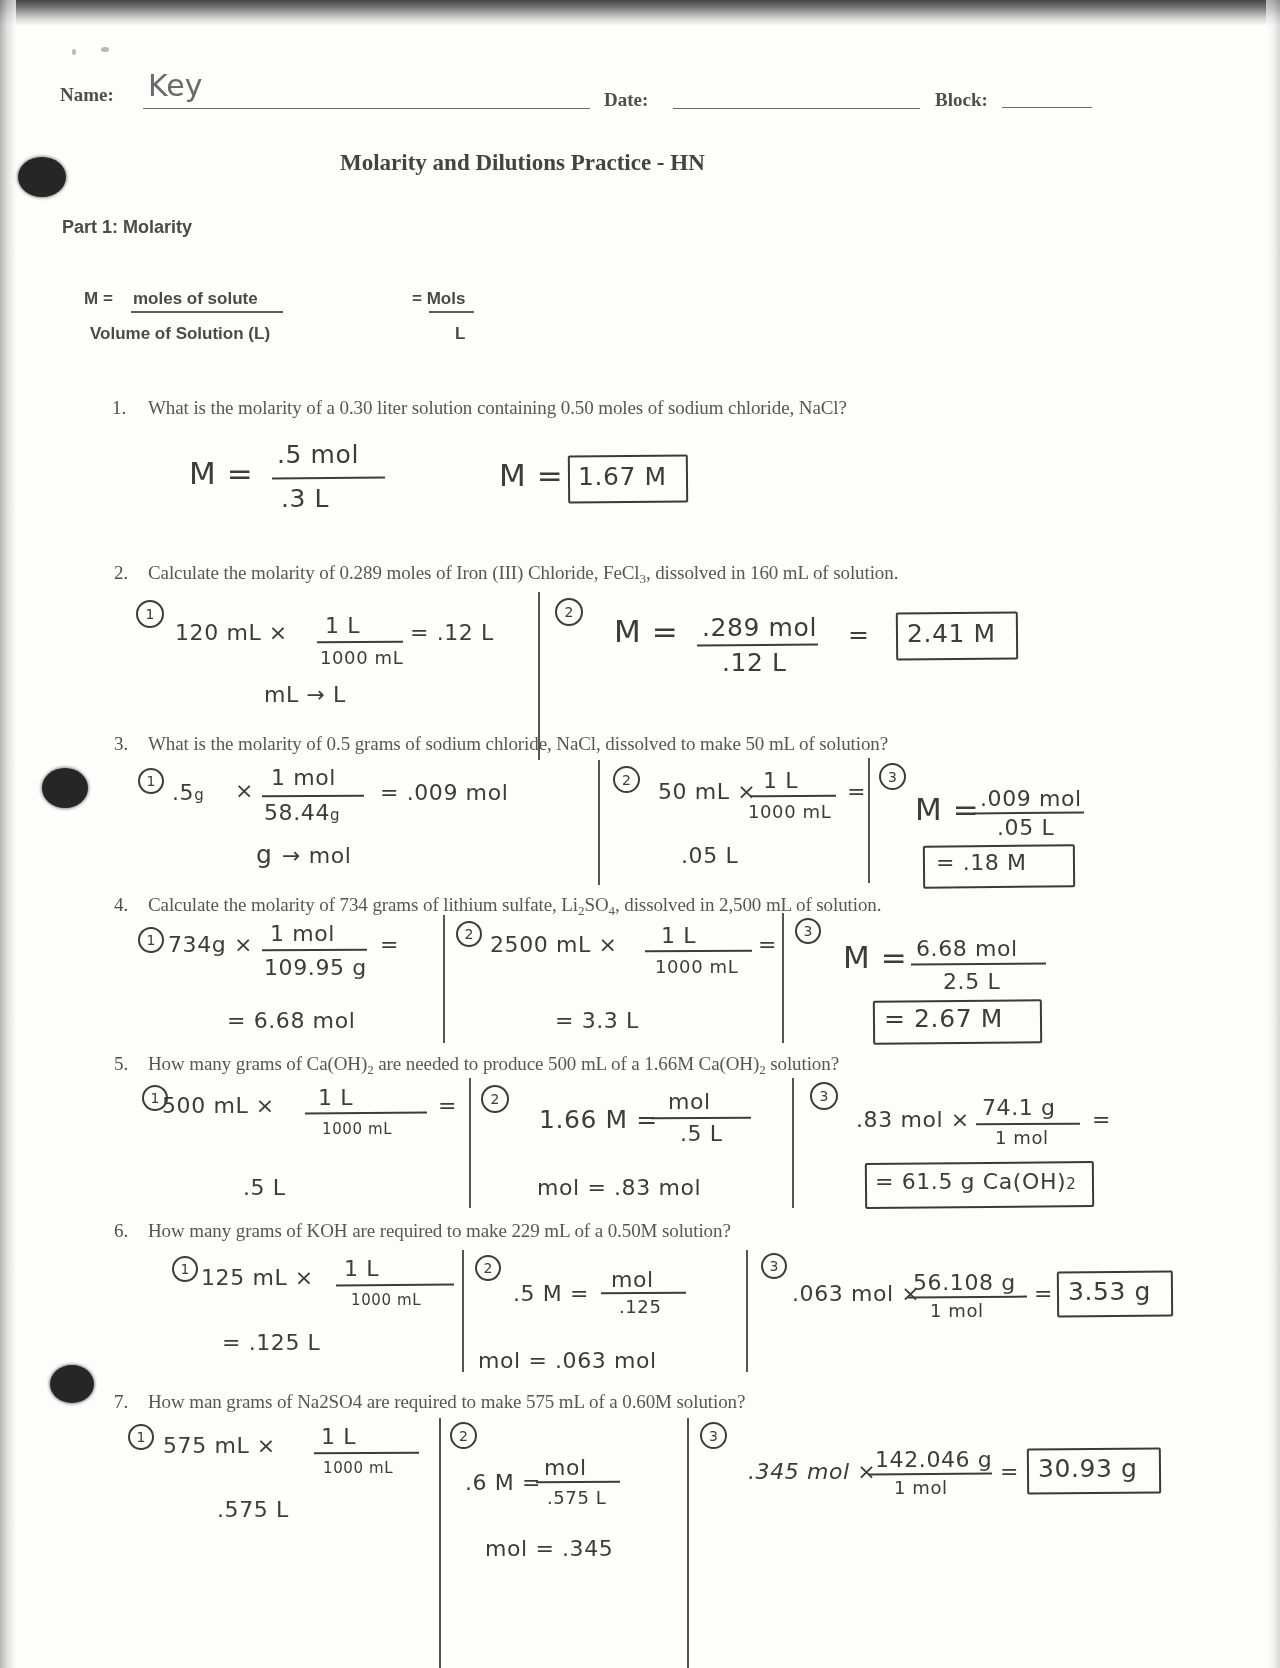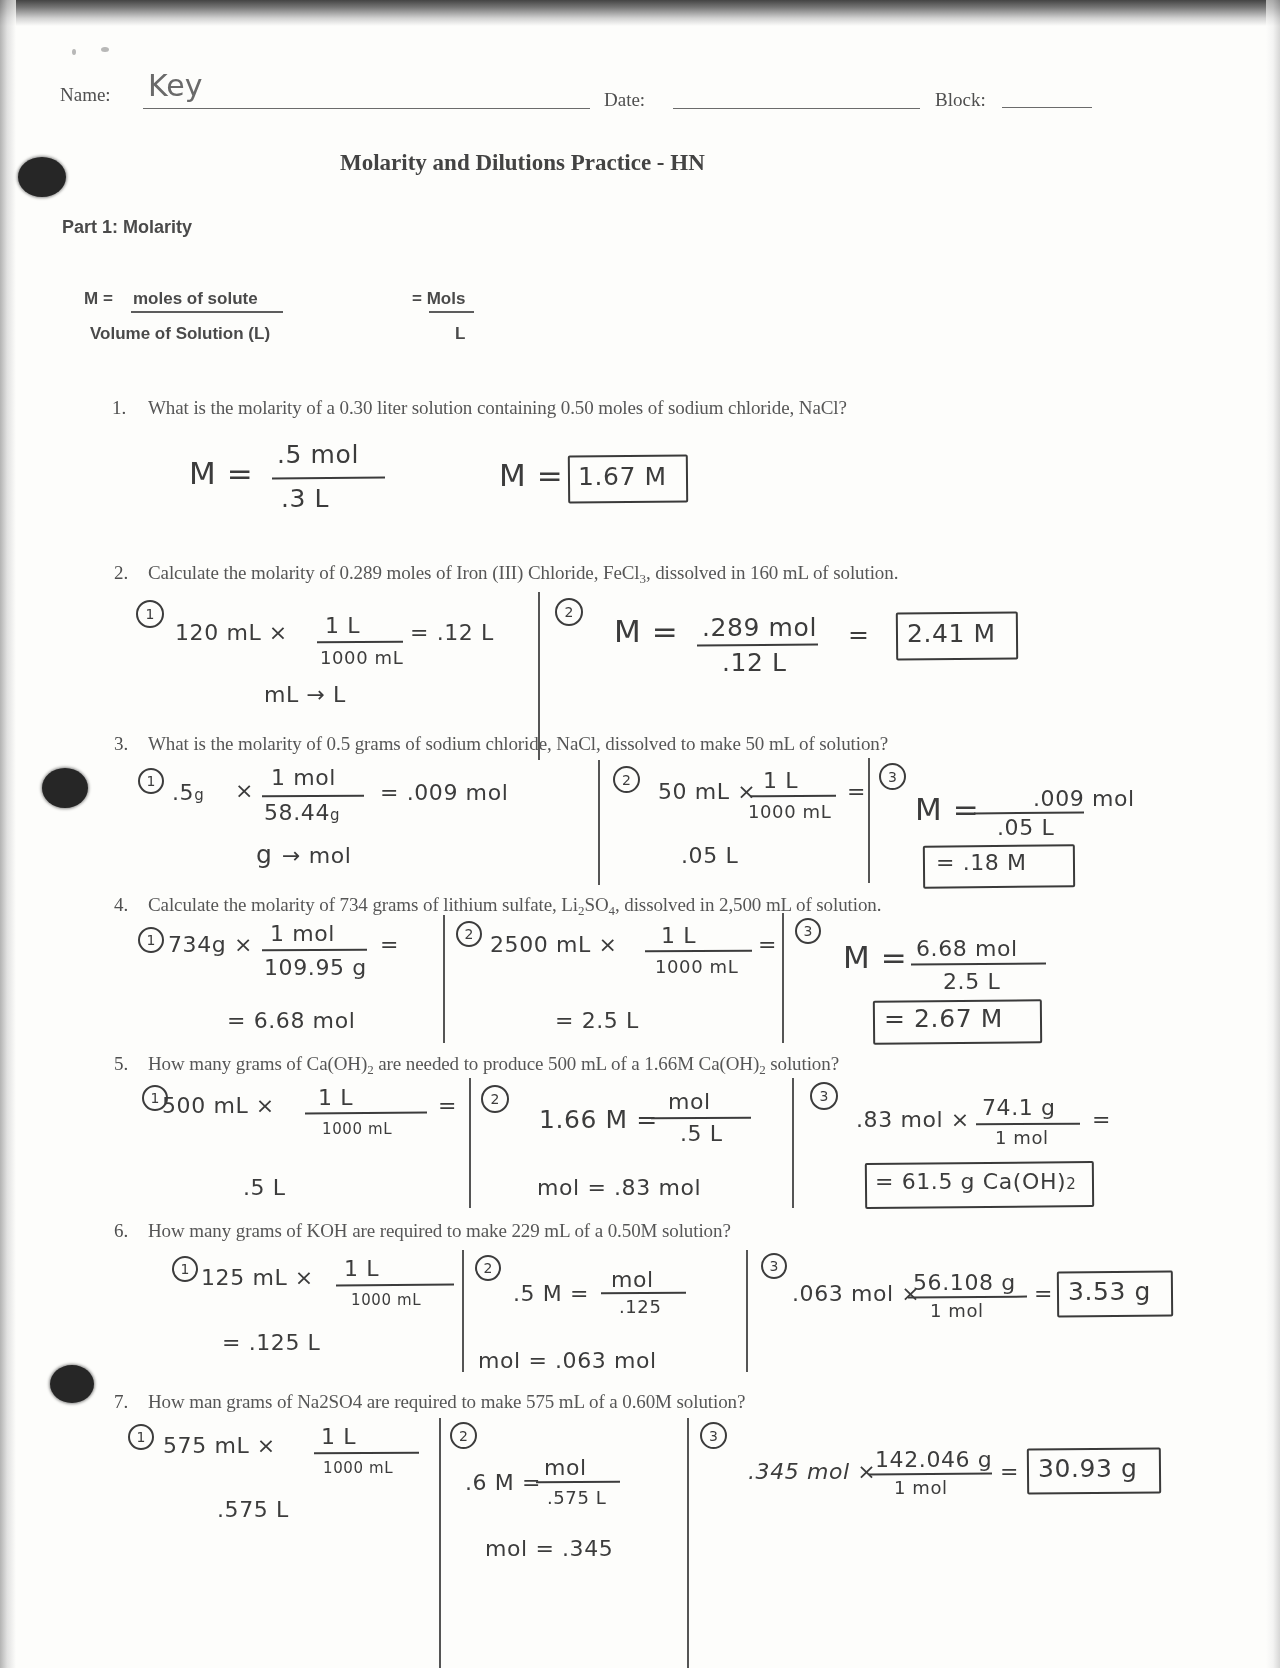--- a/index.html
+++ b/index.html
@@ -45,21 +45,21 @@
     box-shadow: 0 0 3px 1px rgba(0,0,0,.45);
   }
 
   
   .printed {
     position: absolute;
     font-family: "Liberation Serif", serif;
     color: #4f4f4f;
     white-space: nowrap;
   }
-  .hdr-label { font-weight: normal; font-size: 19px; }
+  .hdr-label { font-weight: bold; font-size: 19px; }
   .rule {
     position: absolute;
     border-bottom: 1.6px solid #6b6b6b;
     height: 0;
   }
   .title {
     position: absolute;
     font-family: "Liberation Serif", serif;
     font-weight: bold;
     font-size: 23px;
@@ -262,21 +262,21 @@
   <div class="hw hw-sm" style="left:748px; top:801px;">1000 mL</div>
   <div class="hw hw-md" style="left:847px; top:779px;">=</div>
   <div class="hw hw-md" style="left:681px; top:843px;">.05 L</div>
 
   <div class="hw-vrule" style="left:868px; top:758px; height:125px;"></div>
 
   <div class="hw-circle" style="left:879px; top:763px; width:23px; height:23px;">
       <span>3</span>
     </div>
   <div class="hw hw-xl" style="left:915px; top:791px;">M =</div>
-  <div class="hw hw-md" style="left:1033px; top:786px;text-align:center;">.009 mol</div>
+  <div class="hw hw-md" style="left:980px; top:786px;text-align:center;">.009 mol</div>
   <div class="hw-bar" style="left:974px; top:812px; width:110px;"></div>
   <div class="hw hw-md" style="left:997px; top:815px;">.05 L</div>
   <div class="hw-box" style="left:923px; top:845px; width:148px; height:39px;"></div>
   <div class="hw hw-md" style="left:936px; top:850px;">= .18 M</div>
 
   <div class="q-num" style="left:114px; top:894px;">4.</div>
   <div class="q-text" style="left:148px; top:894px;">
     <span>Calculate the molarity of 734 grams of lithium sulfate, Li</span><span class="sub">2</span><span>SO</span><span class="sub">4</span><span>, dissolved in 2,500 mL of solution.</span>
   </div>
 
@@ -293,21 +293,21 @@
   <div class="hw-vrule" style="left:443px; top:915px; height:128px;"></div>
 
   <div class="hw-circle" style="left:456px; top:921px; width:22px; height:22px;">
       <span>2</span>
     </div>
   <div class="hw hw-md" style="left:490px; top:932px;">2500 mL ×</div>
   <div class="hw hw-md" style="left:661px; top:923px;">1 L</div>
   <div class="hw-bar" style="left:645px; top:950px; width:107px;"></div>
   <div class="hw hw-sm" style="left:655px; top:956px;">1000 mL</div>
   <div class="hw hw-md" style="left:758px; top:932px;">=</div>
-  <div class="hw hw-md" style="left:555px; top:1008px;">= 2.5 L</div>
+  <div class="hw hw-md" style="left:555px; top:1008px;">= 3.3 L</div>
 
   <div class="hw-vrule" style="left:782px; top:913px; height:130px;"></div>
 
   <div class="hw-circle" style="left:795px; top:918px; width:22px; height:22px;">
       <span>3</span>
     </div>
   <div class="hw hw-xl" style="left:843px; top:939px;">M =</div>
   <div class="hw hw-md" style="left:916px; top:936px;">6.68 mol</div>
   <div class="hw-bar" style="left:911px; top:963px; width:135px;"></div>
   <div class="hw hw-md" style="left:943px; top:969px;">2.5  L</div>

